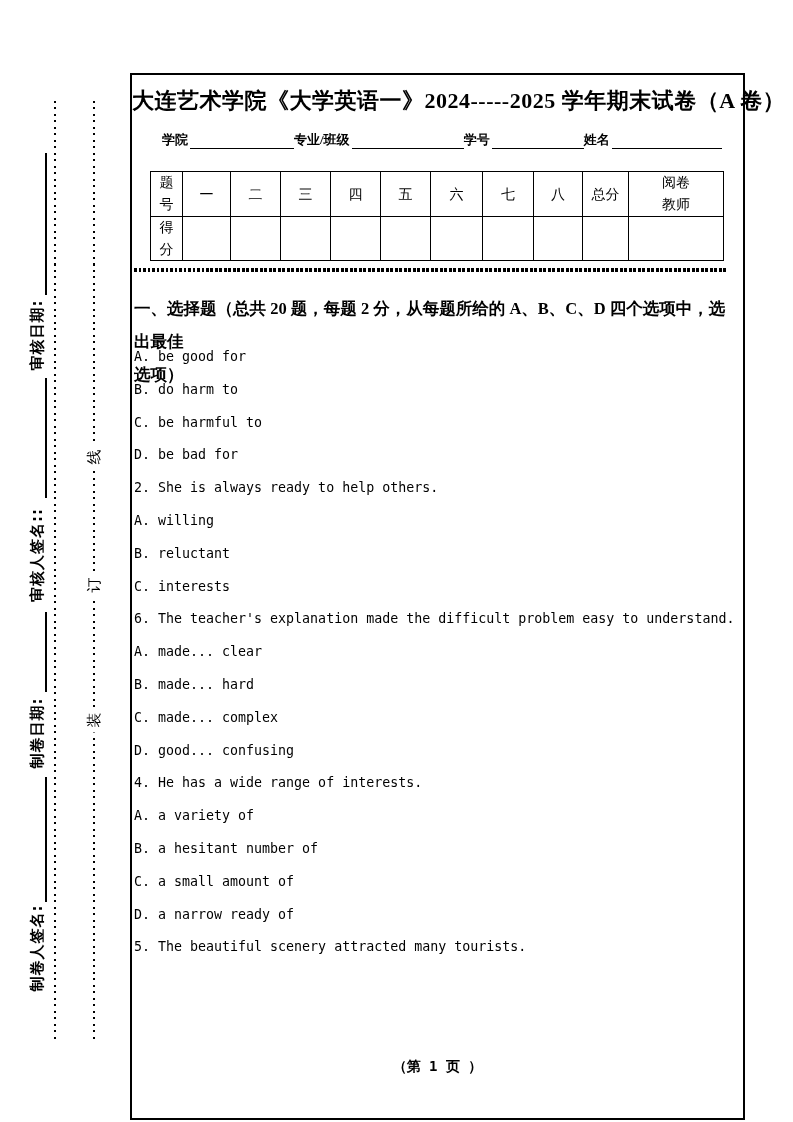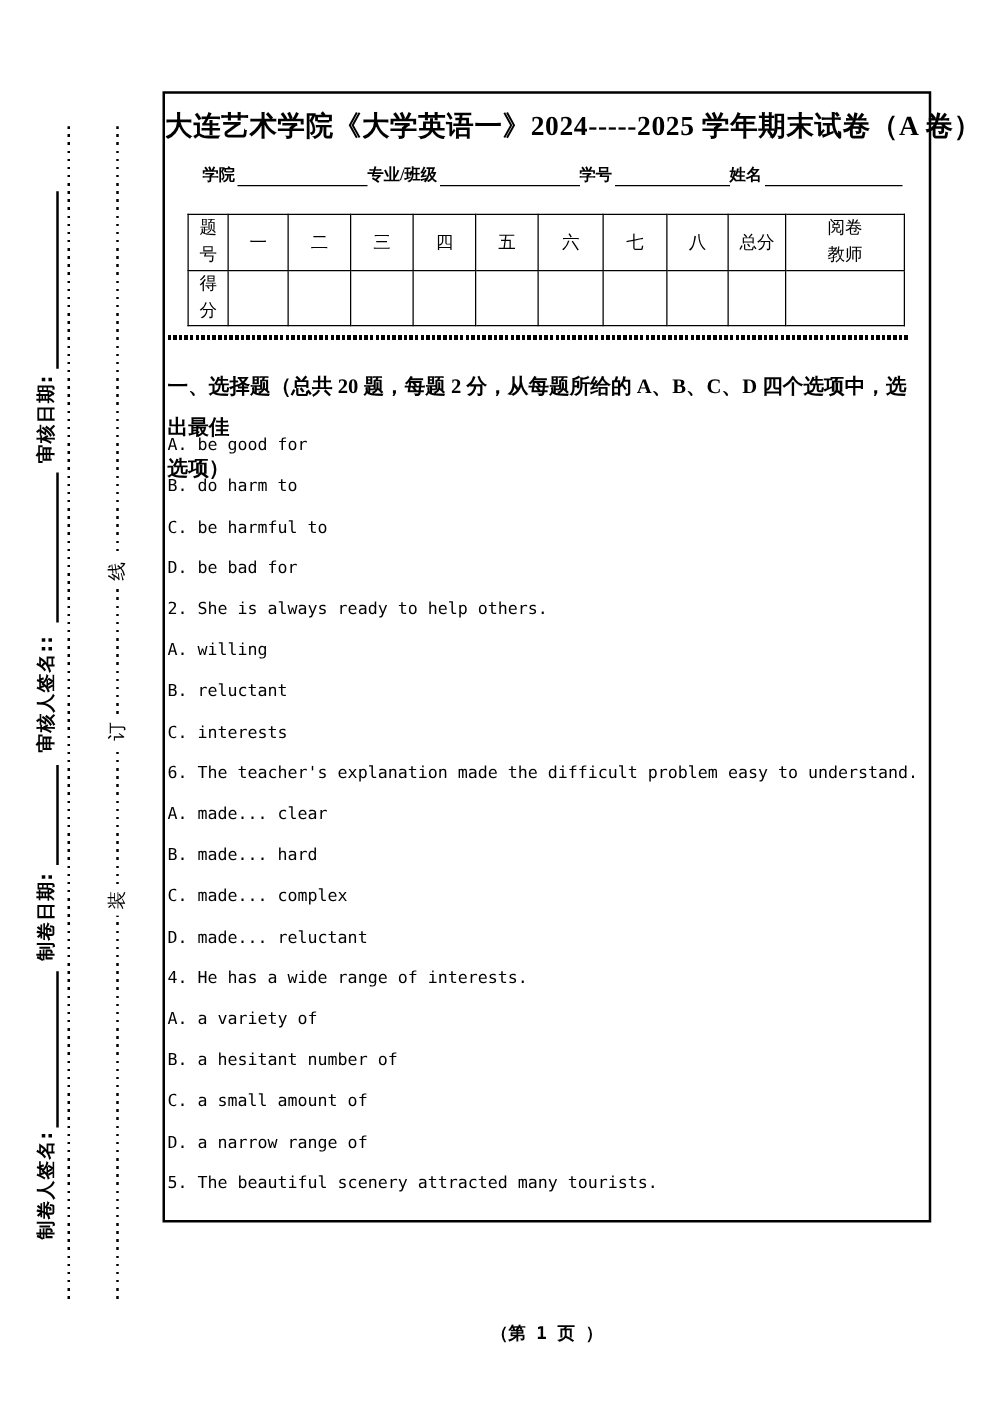--- a/index.html
+++ b/index.html
@@ -9,21 +9,21 @@
   
   .m-label{position:absolute;left:37px;transform:translate(-50%,-50%) rotate(-90deg);
            white-space:nowrap;font:bold 15px "DejaVu Sans","Liberation Sans",sans-serif;letter-spacing:1px;}
   .m-blank{position:absolute;left:45px;width:2px;background:#000;}
   .v-dotted{position:absolute;top:101px;height:941px;width:2px;
             background:repeating-linear-gradient(180deg,#000 0 2px,transparent 2px 6.5px);}
   .bind-char{position:absolute;left:94px;transform:translate(-50%,-50%) rotate(-90deg);
              background:#fff;padding:2px 5px;font:15px "Liberation Serif","DejaVu Serif",serif;}
 
   
-  .box{position:absolute;left:130px;top:73px;width:615px;height:905px;border:2px solid #000;box-sizing:border-box;}
+  .box{position:absolute;left:130px;top:73px;width:615px;height:1047px;border:2px solid #000;box-sizing:border-box;}
   .title{position:absolute;top:11px;left:0;right:0;text-align:center;white-space:nowrap;
          font:bold 22px "Liberation Serif","DejaVu Serif",serif;letter-spacing:.5px;}
   .fields{position:absolute;top:56px;left:30px;display:flex;align-items:flex-end;
           font:bold 13px "Liberation Serif","DejaVu Serif",serif;}
   .f-blank{display:inline-block;border-bottom:1.5px solid #000;height:15px;margin-left:2px;}
 
   table.score{position:absolute;left:18px;top:96px;border-collapse:collapse;table-layout:fixed;
               border:1.5px solid #000;font:14px "Liberation Serif","DejaVu Serif",serif;}
   table.score td{border:1px solid #000;text-align:center;vertical-align:middle;padding:0;line-height:1.5;}
   .wrap2{display:inline-block;width:16px;line-height:1.55;}
@@ -133,24 +133,24 @@
       <div class="q-line">C. be harmful to</div>
       <div class="q-line">D. be bad for</div>
       <div class="q-line">2. She is always ready to help others.</div>
       <div class="q-line">A. willing</div>
       <div class="q-line">B. reluctant</div>
       <div class="q-line">C. interests</div>
       <div class="q-line">6. The teacher's explanation made the difficult problem easy to understand.</div>
       <div class="q-line">A. made... clear</div>
       <div class="q-line">B. made... hard</div>
       <div class="q-line">C. made... complex</div>
-      <div class="q-line">D. made... reluctant</div>
+      <div class="q-line">D. good... confusing</div>
       <div class="q-line">4. He has a wide range of interests.</div>
       <div class="q-line">A. a variety of</div>
       <div class="q-line">B. a hesitant number of</div>
       <div class="q-line">C. a small amount of</div>
-      <div class="q-line">D. a narrow range of</div>
+      <div class="q-line">D. a narrow ready of</div>
       <div class="q-line">5. The beautiful scenery attracted many tourists.</div>
     </div>
   </div>
 
   <div class="footer">（第 1 页 ）</div>
 </div>
 
 </body></html>

